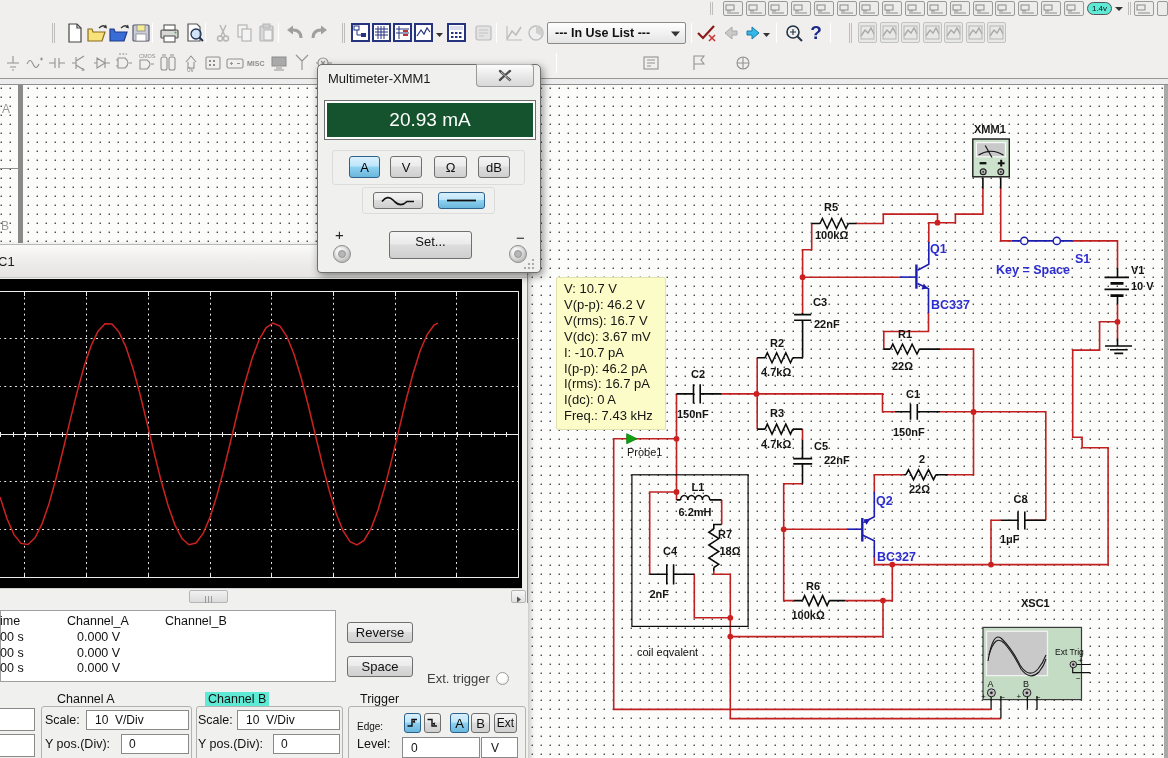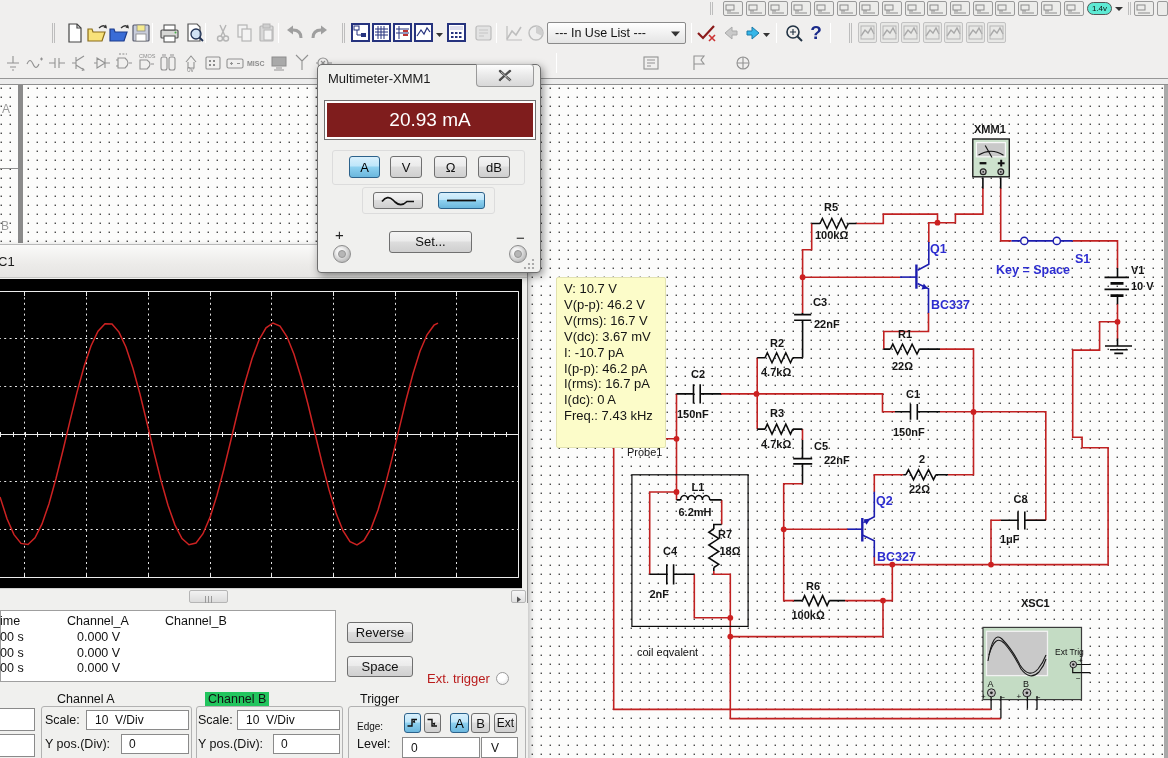--- a/index.html
+++ b/index.html
@@ -31,21 +31,21 @@
 #scopetitle { position:absolute; left:0; top:0; width:100%; height:33px;
   background:linear-gradient(#fafaf9,#ecebe9 60%,#e6e5e3); border-bottom:1px solid #c8c8c6;
   font-size:13px; color:#1a1a1a; }
 #scopescreen { position:absolute; left:0; top:34px; width:534px; height:309px; background:#000; }
 #scopescroll { position:absolute; left:0; top:343px; width:534px; height:15px; background:#f0f0ee; border-top:1px solid #d0d0d0;}
 #scopepanel { position:absolute; left:0; top:358px; width:540px; height:162px; background:#f0f0ee; }
 
 #mm { position:absolute; left:317px; top:64px; width:224px; height:209px; background:#f0f0ee;
   border:1px solid #6e6e6e; border-radius:5px 5px 4px 4px; box-shadow:2px 3px 9px rgba(0,0,0,0.45); }
 
-#ybox { position:absolute; left:556px; top:277px; width:110px; height:171px; background:#fcfcc9;
+#ybox { position:absolute; left:556px; top:277px; width:110px; height:153px; background:#fcfcc9;
   border:1px solid #e2e2b0; border-radius:2px; font-size:13px; color:#151515; line-height:15.9px;
   padding:3px 0 0 7px; }
 .t { position:absolute; white-space:pre; }
 </style>
 </head>
 <body>
 <div id="root">
   <div id="tb1">
 <div class="grip" style="left:710px;top:2px;height:13px;"></div>
 <div class="abs" style="left:723px;top:1px;width:20px;height:15px;border:1px solid #9a9a9a;border-radius:2px;background:#ececea;"><svg width="18" height="13">
@@ -226,21 +226,21 @@
 <div class="vsep" style="left:496px;top:5px;height:20px;"></div>
 <div class="abs" style="left:502px;top:3px;width:24px;height:24px;"><svg width="24" height="24">
           <path d="M5 18 L10 10 L14 14 L19 6" fill="none" stroke="#bdbdbd" stroke-width="1.6"></path>
           <path d="M5 5 V19 H20" stroke="#bdbdbd" stroke-width="1.2" fill="none"></path>
         </svg></div>
 <div class="abs" style="left:524px;top:3px;width:24px;height:24px;"><svg width="24" height="24">
           <circle cx="12" cy="12" r="7" fill="#eee" stroke="#bdbdbd" stroke-width="1.4"></circle>
           <path d="M12 12 L12 5 A7 7 0 0 1 18 15 Z" fill="#cfcfcf"></path>
         </svg></div>
 <div class="abs" style="left:547px;top:4px;width:139px;height:22px;background:linear-gradient(#ffffff,#f0f0f0 55%,#e4e4e4);border:1px solid #8a8a8a;border-radius:2px;font-size:12.5px;color:#111;">
-        <span style="position:absolute;left:7px;top:3px;">--- In Use List ---</span>
+        <span style="position:absolute;left:7px;top:3px;font-weight:bold;">--- In Use List ---</span>
         <svg style="position:absolute;right:4px;top:7px;" width="11" height="8">
           <path d="M1 1.5 L5.5 6.5 L10 1.5 Z" fill="#333"></path>
         </svg>
       </div>
 <div class="abs" style="left:694px;top:3px;width:24px;height:24px;"><svg width="24" height="24">
           <path d="M4 12 L9 17 L20 5" fill="none" stroke="#8a1a1a" stroke-width="2.2"></path>
           <path d="M15 14 L21 20 M21 14 L15 20" stroke="#c33" stroke-width="1.6"></path>
         </svg></div>
 <div class="abs" style="left:718px;top:3px;width:24px;height:24px;"><svg width="24" height="24">
           <path d="M14 6 L7 12 L14 18 V14 H19 V10 H14 Z" fill="#c9c9c9" stroke="#aaa"></path>
@@ -532,32 +532,32 @@
       <span class="t" style="left:164px;top:3px;">Channel_B</span>
       <span class="t" style="left:-1px;top:19px;">00 s</span>
         <span class="t" style="left:76px;top:19px;">0.000 V</span>
       <span class="t" style="left:-1px;top:34.5px;">00 s</span>
         <span class="t" style="left:76px;top:34.5px;">0.000 V</span>
       <span class="t" style="left:-1px;top:50px;">00 s</span>
         <span class="t" style="left:76px;top:50px;">0.000 V</span>
     </div>
     <div class="btn" style="left:359px;top:377px;width:66px;height:21px;font-size:13px;line-height:19px;">Reverse</div>
     <div class="btn" style="left:359px;top:411px;width:66px;height:21px;font-size:13px;line-height:19px;">Space</div>
-    <span class="t" style="left:439px;top:426px;font-size:13px;color:#b91c1c;">Ext. trigger</span>
+    <span class="t" style="left:439px;top:426px;font-size:13px;color:#404040;">Ext. trigger</span>
     <div class="abs" style="left:508px;top:427px;width:13px;height:13px;border-radius:50%;background:radial-gradient(circle at 40% 35%,#ffffff 40%,#e0e0e0);border:1px solid #9a9a9a;"></div>
 
     <div class="abs" style="left:53px;top:461px;width:151px;height:59px;border:1px solid #b2b2b2;border-radius:3px;"></div>
     <span class="t" style="left:66px;top:447px;font-size:12.5px;color:#111;background:#f0f0ee;padding:0 3px;">Channel A</span>
     <span class="t" style="left:57px;top:468px;font-size:12.5px;color:#111;">Scale:</span>
     <div class="inp" style="left:98px;top:465px;width:103px;height:20px;line-height:19px;"><span style="padding-left:8px;">10&nbsp;&nbsp;V/Div</span></div>
     <span class="t" style="left:57px;top:492px;font-size:12.5px;color:#111;">Y pos.(Div):</span>
     <div class="inp" style="left:133px;top:489px;width:68px;height:20px;line-height:19px;"><span style="padding-left:7px;">0</span></div>
 
     <div class="abs" style="left:208px;top:461px;width:147px;height:59px;border:1px solid #b2b2b2;border-radius:3px;"></div>
-    <span class="t" style="left:217px;top:447px;font-size:12.5px;color:#111;background:#22c55e;padding:0 3px;">Channel B</span>
+    <span class="t" style="left:217px;top:447px;font-size:12.5px;color:#111;background:#5eead4;padding:0 3px;">Channel B</span>
     <span class="t" style="left:210px;top:468px;font-size:12.5px;color:#111;">Scale:</span>
     <div class="inp" style="left:249px;top:465px;width:103px;height:20px;line-height:19px;"><span style="padding-left:8px;">10&nbsp;&nbsp;V/Div</span></div>
     <span class="t" style="left:210px;top:492px;font-size:12.5px;color:#111;">Y pos.(Div):</span>
     <div class="inp" style="left:285px;top:489px;width:67px;height:20px;line-height:19px;"><span style="padding-left:7px;">0</span></div>
 
     <div class="abs" style="left:360px;top:461px;width:178px;height:59px;border:1px solid #b2b2b2;border-radius:3px;"></div>
     <span class="t" style="left:369px;top:447px;font-size:12.5px;color:#111;background:#f0f0ee;padding:0 3px;">Trigger</span>
     <span class="t" style="left:369px;top:476px;font-size:10px;color:#111;">Edge:</span>
     <div class="btnblue" style="left:416px;top:468px;width:17px;height:20px;"><svg width="15" height="18">
           <path d="M2.5 12 H7 V5.5 H12" fill="none" stroke="#111" stroke-width="1.4"></path>
@@ -587,42 +587,42 @@
           <g stroke="#4f4f4f" stroke-width="2.4" stroke-linecap="round">
             <path d="M23 6 L33 15 M33 6 L23 15"></path>
           </g>
           <g stroke="#ffffff" stroke-width="0.8" opacity="0.7">
             <path d="M24 7 L34 16 M34 7 L24 16" fill="none"></path>
           </g>
         </svg>
     </div>
 
     <div class="abs" style="left:6px;top:35px;width:212px;height:40px;border:1px solid #6f6f6f;background:#fdfdfd;">
-      <div class="abs" style="left:2px;top:2px;width:206px;height:34px;background:#7f1d1d;color:#ffffff;font-size:19px;text-align:center;line-height:34px;">20.93 mA</div>
+      <div class="abs" style="left:2px;top:2px;width:206px;height:34px;background:#14532d;color:#ffffff;font-size:19px;text-align:center;line-height:34px;">20.93 mA</div>
     </div>
 
     <div class="abs" style="left:14px;top:85px;width:193px;height:35px;border:1px solid #dcdcdc;border-radius:3px;"></div>
     <div class="btnblue" style="left:31px;top:91px;width:31px;height:22px;font-size:13px;line-height:21px;">A</div>
     <div class="btn" style="left:72px;top:91px;width:32px;height:22px;font-size:13px;line-height:21px;">V</div>
     <div class="btn" style="left:116px;top:91px;width:33px;height:22px;font-size:13px;line-height:21px;">Ω</div>
     <div class="btn" style="left:160px;top:91px;width:32px;height:22px;font-size:13px;line-height:21px;">dB</div>
 
     <div class="abs" style="left:44px;top:122px;width:133px;height:27px;border:1px solid #dcdcdc;border-radius:3px;"></div>
     <div class="btn" style="left:55px;top:127px;width:50px;height:17px;">
       <svg width="48" height="15">
           <path d="M8 8.5 Q13.5 1.5 19 7 L21 9 Q27 14.5 33 8.5 L40 8.5" fill="none" stroke="#111" stroke-width="1.7"></path>
         </svg>
     </div>
     <div class="btnblue" style="left:120px;top:127px;width:47px;height:17px;">
       <svg width="45" height="15">
           <path d="M8 7.5 L37 7.5" fill="none" stroke="#111" stroke-width="1.8"></path>
         </svg>
     </div>
 
-    <div class="btn" style="left:71px;top:166px;width:83px;height:22px;font-size:13px;line-height:20px;">Set...</div>
+    <div class="btn" style="left:71px;top:166px;width:83px;height:28px;font-size:13px;line-height:20px;">Set...</div>
 
     <span class="t" style="left:17px;top:161px;font-size:15px;color:#222;">+</span>
     <span class="t" style="left:198px;top:164px;font-size:15px;color:#222;">−</span>
     <div class="abs" style="left:15px;top:180px;width:18px;height:18px;border-radius:50%;background:radial-gradient(circle at 40% 38%, #f5f5f5 25%, #c9c9c9 60%, #9b9b9b 100%);border:1px solid #8d8d8d;">
       <div class="abs" style="left:4px;top:4px;width:8px;height:8px;border-radius:50%;background:#b6b6b6;border:1px solid #979797;"></div>
     </div>
     <div class="abs" style="left:191px;top:180px;width:18px;height:18px;border-radius:50%;background:radial-gradient(circle at 40% 38%, #f5f5f5 25%, #c9c9c9 60%, #9b9b9b 100%);border:1px solid #8d8d8d;">
       <div class="abs" style="left:4px;top:4px;width:8px;height:8px;border-radius:50%;background:#b6b6b6;border:1px solid #979797;"></div>
     </div>
     <svg class="abs" style="left:204px;top:192px;" width="14" height="14">

